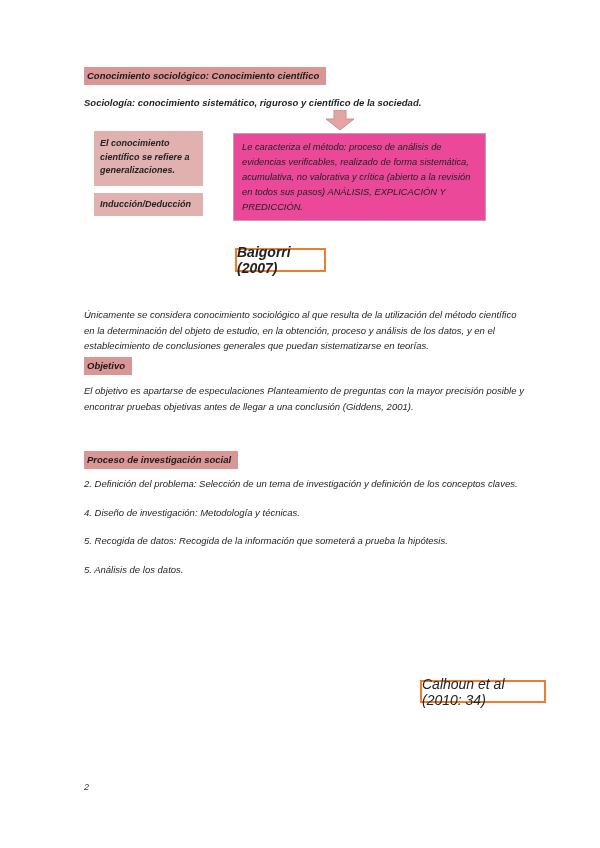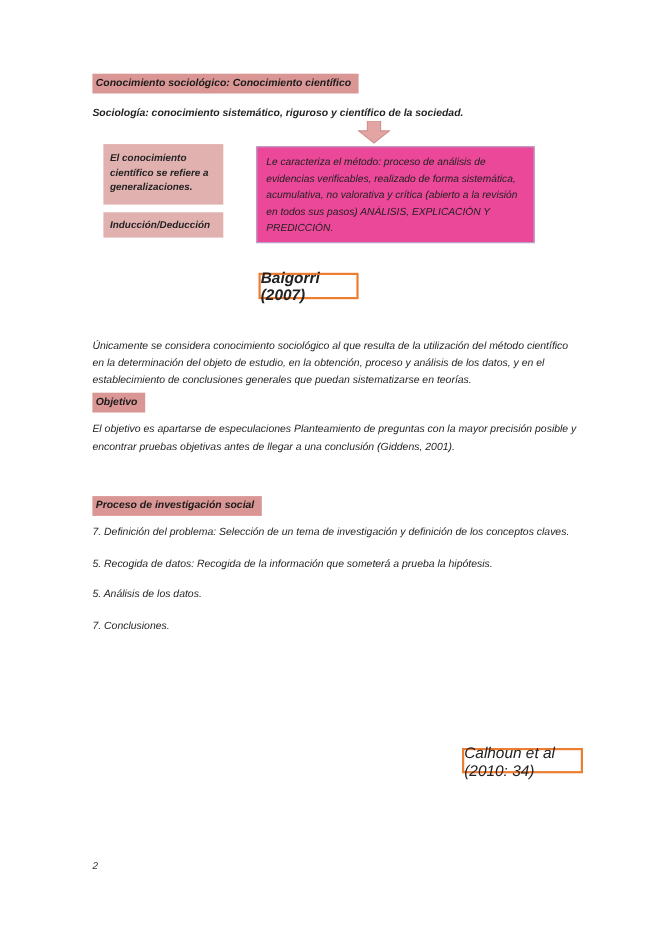--- a/index.html
+++ b/index.html
@@ -59,21 +59,21 @@
   }
   .cite-box{
     position:absolute;
     border:2px solid var(--citation-border);
     background:#fff;
     display:flex;align-items:center;justify-content:center;
     font-size:14px;
     color:#222;
   }
   .cite-baigorri{left:235px;top:248px;width:91px;height:24px;font-weight:bold;}
-  .cite-calhoun{left:420px;top:680px;width:110px;height:23px;}
+  .cite-calhoun{left:420px;top:680px;width:126px;height:23px;}
   .para{
     position:absolute;
     font-size:9.5px;line-height:15.7px;
     color:var(--ink);
     width:444px;left:84px;
     text-align:left;
   }
   .p-unicamente{top:277px;margin-top:30px;}
   .p-objetivo{top:383px;}
   .steps{
@@ -115,23 +115,23 @@
 
   <div class="para p-unicamente">Únicamente se considera conocimiento sociológico al que resulta de la utilización del método científico en la determinación del objeto de estudio, en la obtención, proceso y análisis de los datos, y en el establecimiento de conclusiones generales que puedan sistematizarse en teorías.</div>
 
   <div class="hl-heading h-objetivo">Objetivo</div>
 
   <div class="para p-objetivo">El objetivo es apartarse de especulaciones Planteamiento de preguntas con la mayor precisión posible y encontrar pruebas objetivas antes de llegar a una conclusión (Giddens, 2001).</div>
 
   <div class="hl-heading h-proceso">Proceso de investigación social</div>
 
   <ul class="steps">
-    <li>7. Definición del problema: Selección de un tema de investigación y definición de los conceptos claves.</li>
+    <li>2. Definición del problema: Selección de un tema de investigación y definición de los conceptos claves.</li>
+    <li>4. Diseño de investigación: Metodología y técnicas.</li>
     <li>5. Recogida de datos: Recogida de la información que someterá a prueba la hipótesis.</li>
     <li>5. Análisis de los datos.</li>
-    <li>7. Conclusiones.</li>
   </ul>
 
   <div class="cite-box cite-calhoun">Calhoun et al (2010: 34)</div>
 
   <div class="page-number">2</div>
 
 </div>
 
 </body></html>

